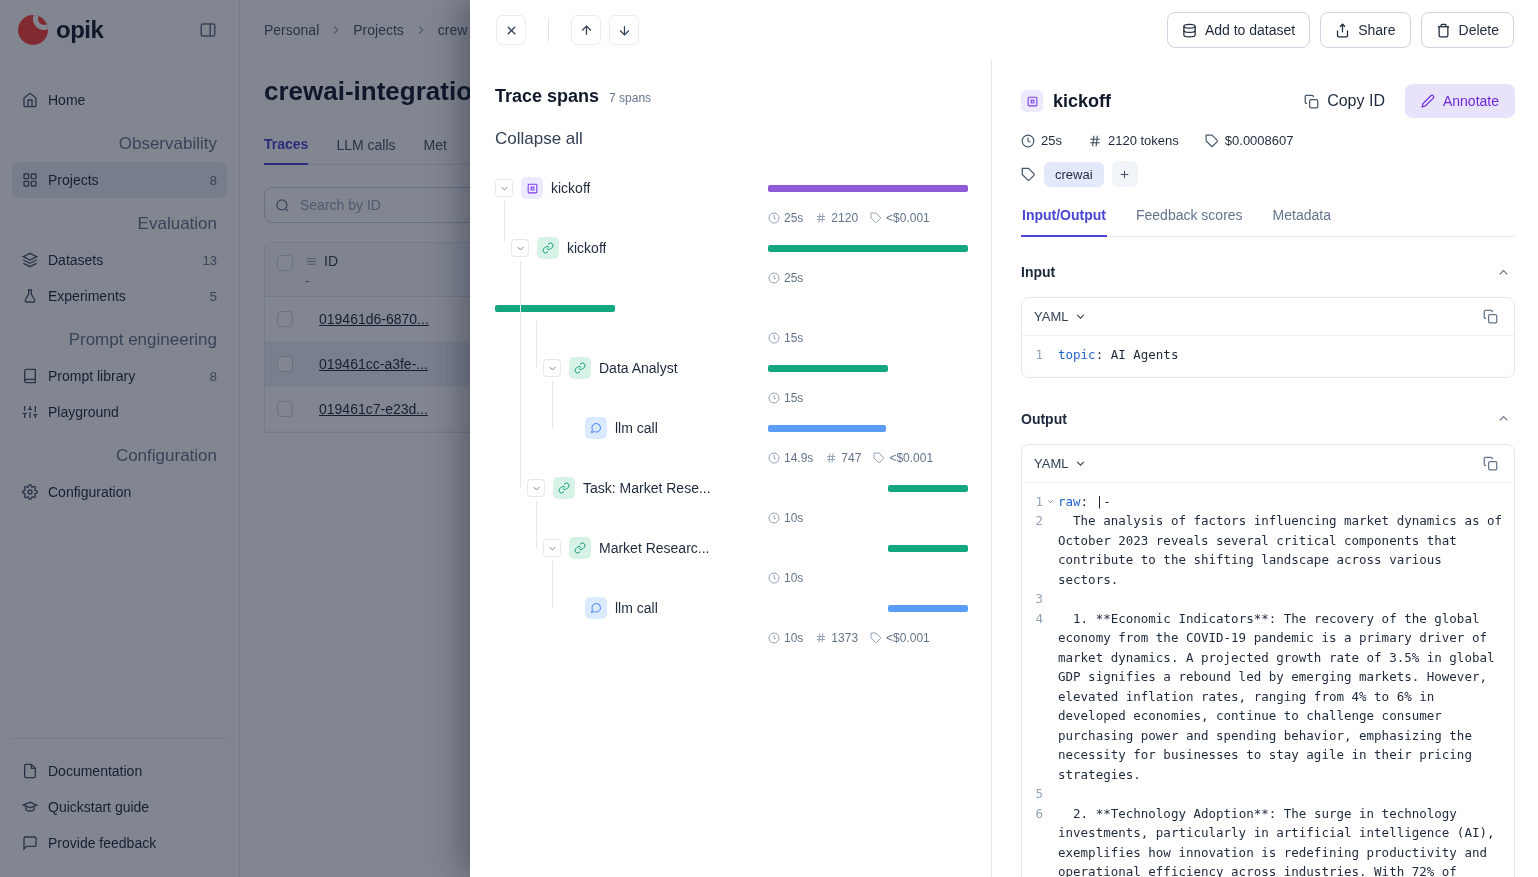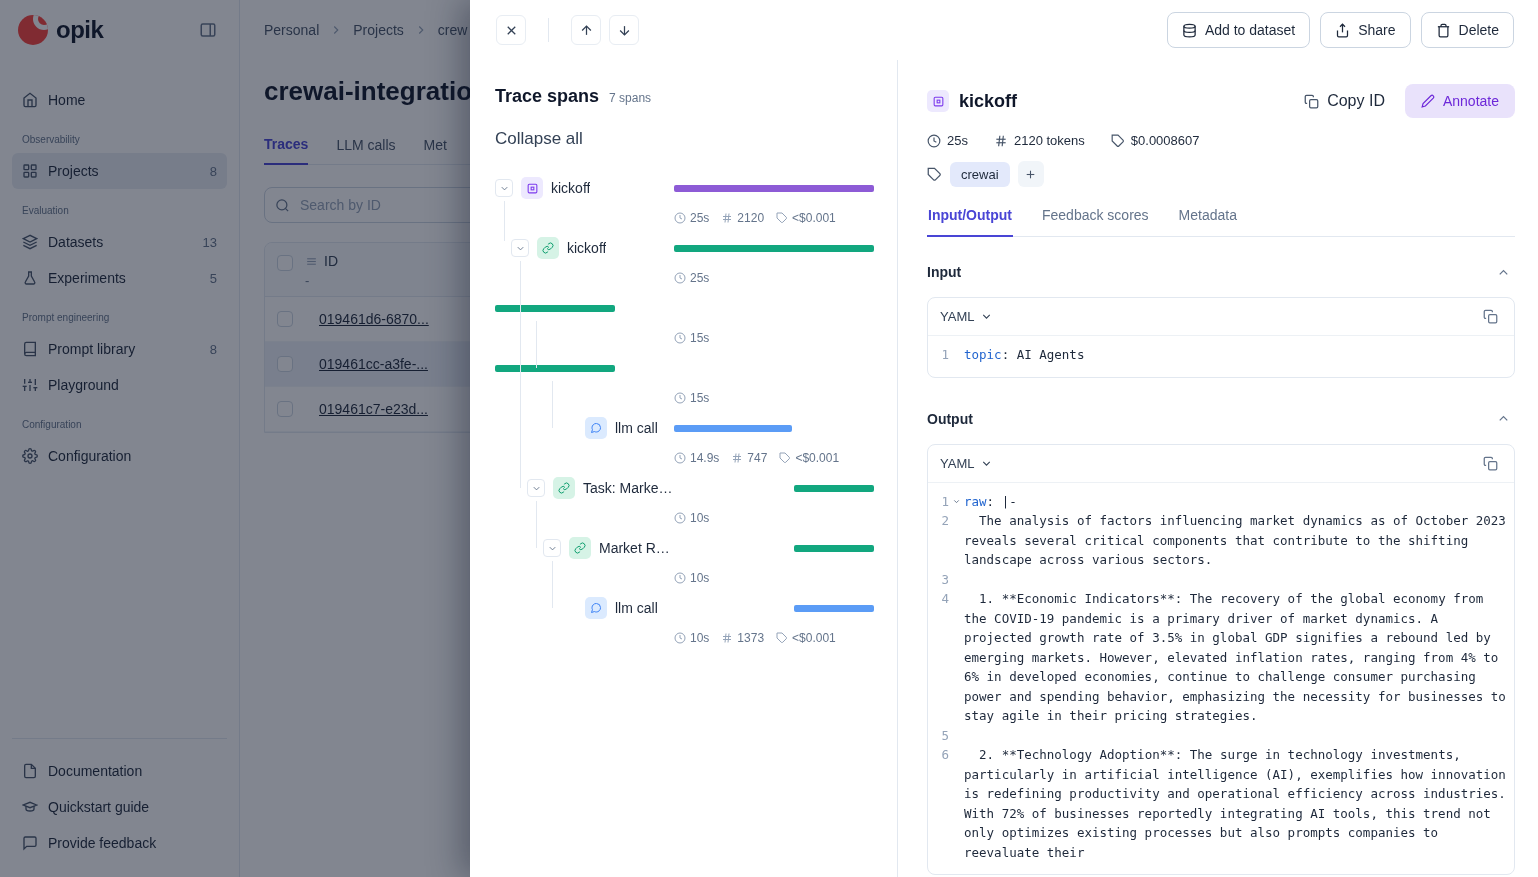--- a/index.html
+++ b/index.html
@@ -23,21 +23,21 @@
   .logo-mark::before { content:""; position:absolute; width:12px; height:12px; border-radius:50%;
     background:#fa423c; right:-2px; top:-2px; z-index:1; }
   .logo-text { font-size:24px; font-weight:700; color:#0f172a; letter-spacing:-0.5px; }
   .icon-btn { background:none; border:none; padding:4px; color:#64748b; cursor:pointer; }
   .nav { padding-top:22px; display:flex; flex-direction:column; }
   .sb-item { display:flex; align-items:center; gap:10px; height:36px; padding:0 10px; border-radius:6px;
     font-size:14px; color:#1e293b; cursor:pointer; }
   .sb-item.active { background:#e8ecf3; }
   .sb-ic { color:#475569; flex:none; display:flex; }
   .sb-badge { margin-left:auto; color:#64748b; font-size:13px; }
-  .sb-section { font-size:10px; color:#64748b; padding:16px 10px 8px; }
+  .sb-section { font-size:17px; color:#64748b; padding:16px 10px 8px;text-align:right; }
   .sb-footer { margin-top:auto; border-top:1px solid #e2e8f0; padding-top:14px; }
 
   
   .main { position:absolute; left:240px; top:0; right:0; height:100%; background:#fff; padding-left:24px; }
   .crumbs { height:60px; display:flex; align-items:center; gap:10px; font-size:14px; color:#475569; white-space:nowrap; overflow:hidden; }
   .crumb-sep { color:#94a3b8; display:flex; }
   .page-title { margin:16px 0 0; font-size:26px; font-weight:600; color:#0f172a; white-space:nowrap; }
   .m-tabs { display:flex; gap:28px; margin-top:22px; height:36px; align-items:flex-end; font-size:14px; color:#475569;
     border-bottom:1px solid #e2e8f0; width:560px; }
   .m-tab { padding-bottom:11px; cursor:pointer; white-space:nowrap; }
@@ -63,21 +63,21 @@
   .ov-toolbar { height:60px; flex:none; display:flex; align-items:center; padding:0 24px 0 26px; gap:8px; }
   .sq-btn { width:30px; height:30px; border:1px solid #e8edf3; background:#fff; border-radius:6px;
     display:flex; align-items:center; justify-content:center; color:#334155; cursor:pointer; }
   .vdiv { width:1px; height:24px; background:#e2e8f0; margin:0 14px; }
   .ov-actions { margin-left:auto; display:flex; gap:10px; }
   .o-btn { height:36px; padding:0 14px; background:#fff; border:1px solid #cbd5e1; border-radius:8px;
     display:flex; align-items:center; gap:8px; font-size:14px; color:#1e293b; font-family:inherit; cursor:pointer; }
   .ov-body { flex:1; display:flex; min-height:0; }
 
   
-  .spans { width:428px; flex:none; border-right:1px solid #e2e8f0; padding:26px 23px 0 25px; overflow:hidden; }
+  .spans { width:522px; flex:none; border-right:1px solid #e2e8f0; padding:26px 23px 0 25px; overflow:hidden; }
   .spans-title { margin:0; font-size:18px; font-weight:600; color:#0f172a; display:flex; align-items:baseline; gap:10px; }
   .spans-count { font-size:12px; font-weight:400; color:#64748b; }
   .collapse-all { margin-top:22px; font-size:17px; font-weight:500; color:#334155; background:none; border:none;
     padding:0; font-family:inherit; cursor:pointer; display:block; }
   .tree { position:relative; margin-top:22px; }
   .guide { position:absolute; width:1px; background:#e2e8f0; }
   .srow { height:60px; }
   .srow-main { height:34px; display:flex; align-items:center; }
   .srow-left { flex:1; min-width:0; display:flex; align-items:center; gap:8px; }
   .tw-chev { width:18px; height:18px; border:1px solid #e2e8f0; border-radius:4px; flex:none;
@@ -480,20 +480,34 @@
                     <circle cx="12" cy="12" r="10"></circle>
                     <polyline points="12 6 12 12 16 14"></polyline>
                   </svg>
                   <span>15s</span>
                 </span>
             </div>
           </div>
 
           <div class="srow">
             <div class="srow-main">
+              <div class="srow-left" style="padding-left:48px">
+                <span class="tw-chev">
+                    <svg width="11" height="11" viewBox="0 0 24 24" fill="none" stroke="currentColor" stroke-width="2">
+                      <polyline points="6 9 12 15 18 9"></polyline>
+                    </svg>
+                  </span>
+                <span class="tw-icon green">
+                    <svg width="12" height="12" viewBox="0 0 24 24" fill="none" stroke="currentColor" stroke-width="2">
+                      <path d="M10 13a5 5 0 0 0 7.54.54l3-3a5 5 0 0 0-7.07-7.07l-1.72 1.71"></path>
+                      <path d="M14 11a5 5 0 0 0-7.54-.54l-3 3a5 5 0 0 0 7.07 7.07l1.71-1.71"></path>
+                    </svg>
+                  </span>
+                <span class="tw-label">Data Analyst</span>
+              </div>
               <div class="srow-bar">
                   <div class="bar" style="margin-left:0%;width:60%;background:#12a77f"></div>
                 </div>
             </div>
             <div class="srow-stats">
               <span class="stat">
                   <svg width="12" height="12" viewBox="0 0 24 24" fill="none" stroke="currentColor" stroke-width="2">
                     <circle cx="12" cy="12" r="10"></circle>
                     <polyline points="12 6 12 12 16 14"></polyline>
                   </svg>

